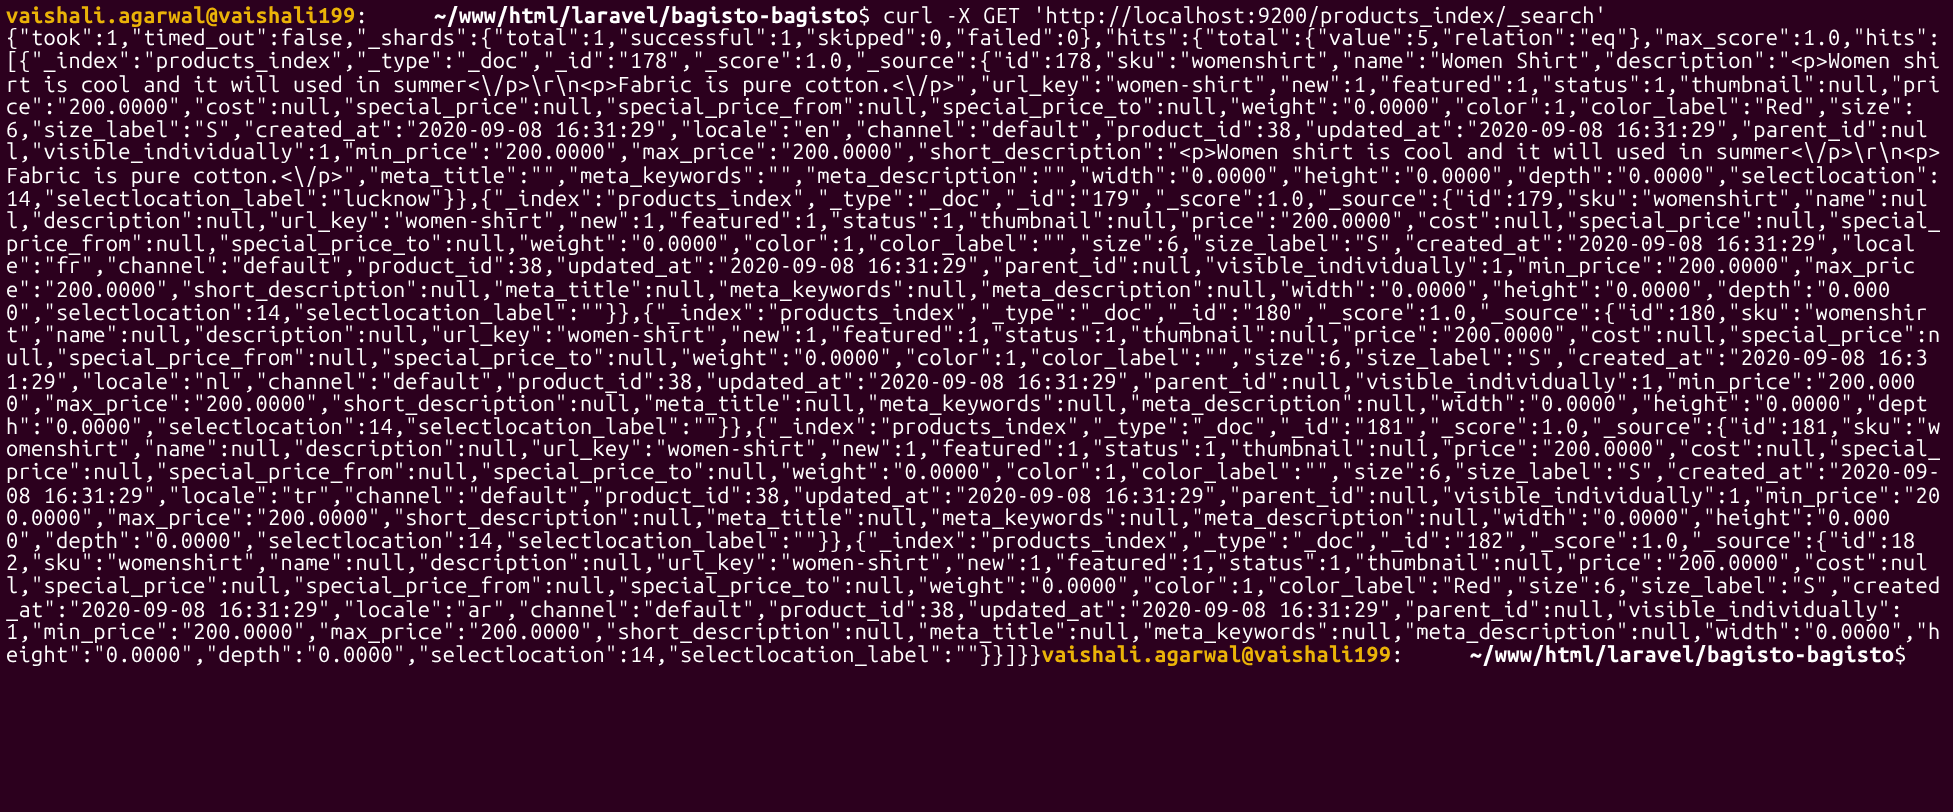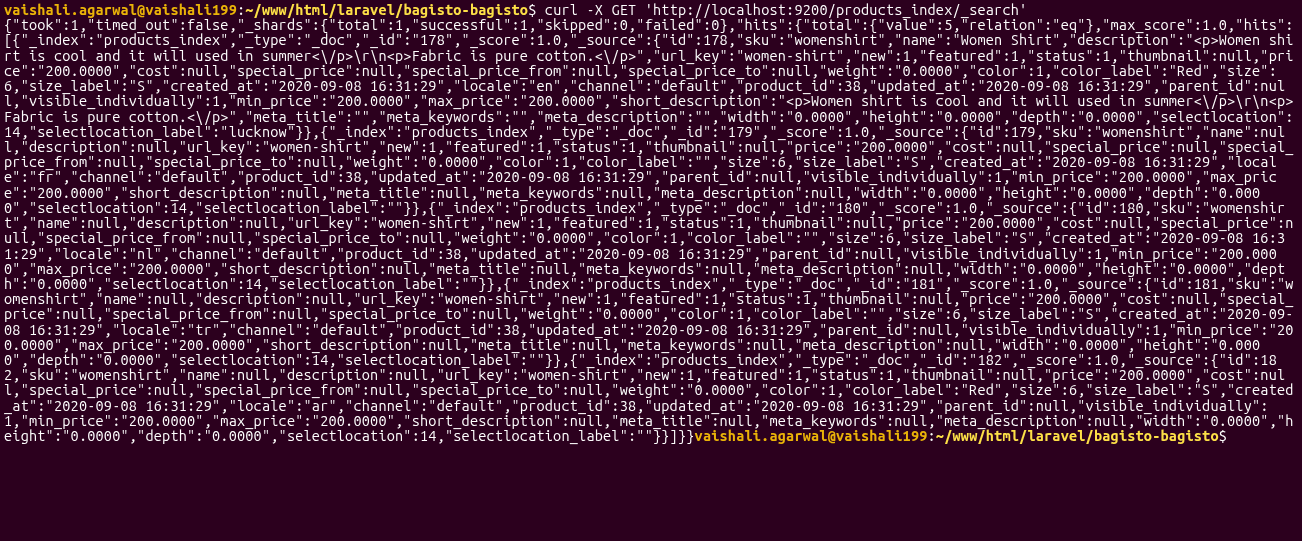--- a/index.html
+++ b/index.html
@@ -21,22 +21,23 @@
       letter-spacing: 0.2px;
     }
     .user-host {
       color: #eab308;
       font-weight: bold;
     }
     .colon {
       color: #ffffff;
     }
     .path {
-      color: #fde047;
+      color: #ffffff;
       font-weight: bold;
+      margin-left: 44px;
     }
     .dollar {
       color: #ffffff;
     }
     .cmd {
       color: #ffffff;
     }
     .output {
       color: #ffffff;
       display: inline;

